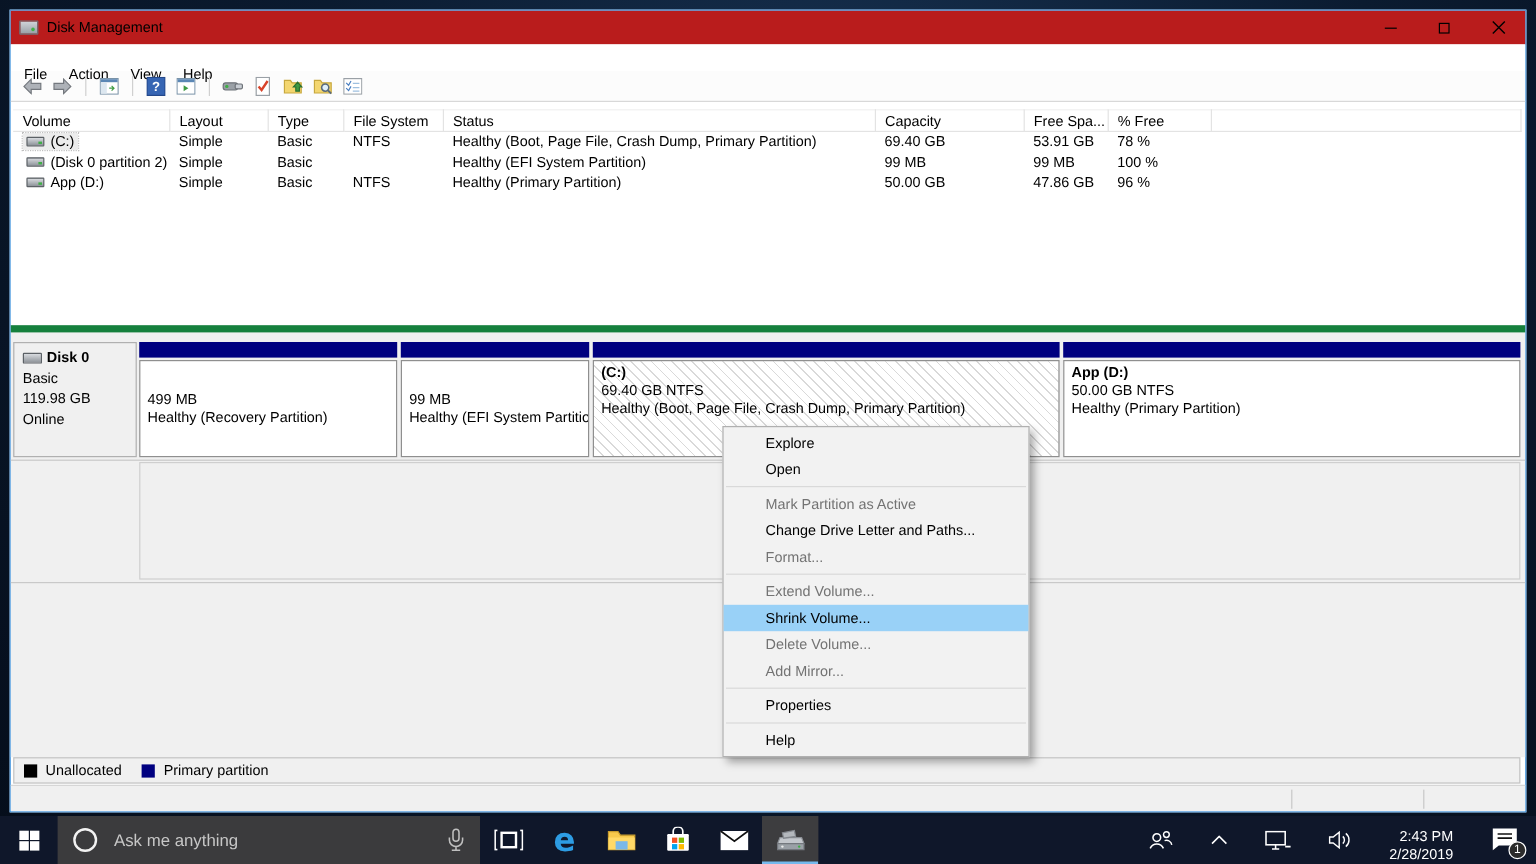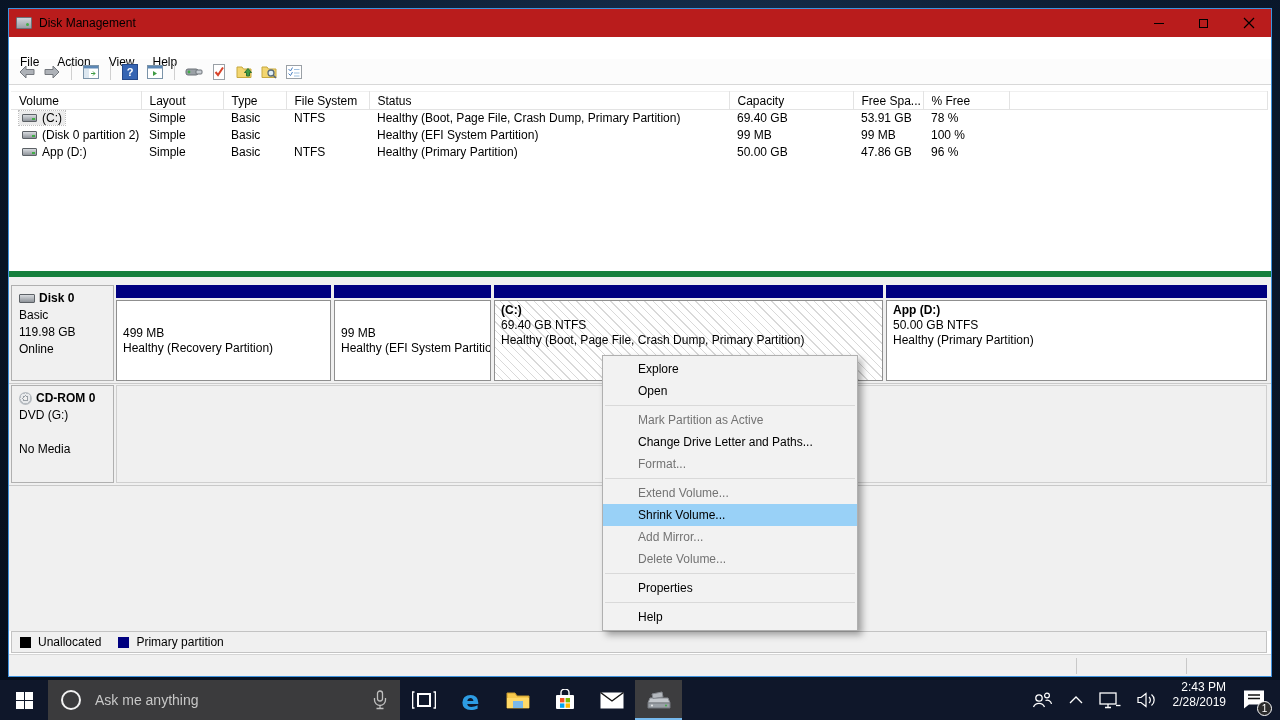--- a/index.html
+++ b/index.html
@@ -89,21 +89,21 @@
     display:flex; align-items:stretch; z-index:5; }
   .tb-start { width:48px; display:flex; align-items:center; justify-content:center; }
   .tb-search { width:352px; background:#3b3b3d; display:flex; align-items:center; padding:0 13px; }
   .cortana-ring { width:20px; height:20px; border:2px solid #f2f2f2; border-radius:50%; flex:0 0 auto; }
   .search-input { flex:1; background:transparent; border:none; outline:none; color:#cfcfcf;
     font-size:14px; font-family:"Liberation Sans",sans-serif; margin-left:14px; }
   .search-input::placeholder { color:#c7c7c7; }
   .tb-app { width:47px; display:flex; align-items:center; justify-content:center; position:relative; }
   .tb-app.active { background:#3d3d3f; box-shadow:inset 0 -2px 0 #76b9ed; }
   .edge-e { color:#2d9ce3; font-size:27px; font-weight:bold; font-family:"DejaVu Sans",sans-serif; line-height:1; }
-  .tb-tray { margin-left:auto; display:flex; align-items:flex-start; gap:4px; padding-right:4px; }
+  .tb-tray { margin-left:auto; display:flex; align-items:flex-end; gap:19px; padding-right:4px; }
   .tray-btn { height:40px; display:flex; align-items:center; justify-content:center; padding:0 6px; }
   .clock { text-align:right; color:#fff; line-height:15px; font-size:12px; padding:0 6px; }
   .ac-wrap { position:relative; padding:0 10px 0 6px; height:40px; display:flex; align-items:center; }
   .ac-badge { position:absolute; right:4px; bottom:4px; width:15px; height:15px; border-radius:50%;
     background:#2b2b2b; border:1px solid #fff; color:#fff; font-size:10px;
     display:flex; align-items:center; justify-content:center; }
 </style>
 </head>
 <body>
 
@@ -319,29 +319,20 @@
             <div class="part-title">App  (D:)</div>
             <div class="part-line">50.00 GB NTFS</div>
             <div class="part-line">Healthy (Primary Partition)</div>
           </div>
         </div>
       </div>
     </div>
     <div class="row-sep" style="top:106px"></div>
 
     <div class="disk-row" style="top:108px; height:98px;">
-      <div class="disk-label">
-        <div class="bold-line">
-            <span class="cd-ico"></span>
-            <span>CD-ROM 0</span>
-          </div>
-        <div>DVD (G:)</div>
-        <div>&nbsp;</div>
-        <div>No Media</div>
-      </div>
       <div class="cd-empty"></div>
     </div>
     <div class="row-sep" style="top:208px"></div>
   </div>
 
   <div class="legend-bar">
     <span class="swatch" style="background: rgb(0, 0, 0);"></span>
     <span class="legend-label">Unallocated</span>
     <span class="swatch" style="background: rgb(0, 0, 128);"></span>
     <span class="legend-label">Primary partition</span>
@@ -356,22 +347,22 @@
 <div class="ctx-menu">
   <div class="ctx-item">Explore</div>
   <div class="ctx-item">Open</div>
   <div class="ctx-sep"></div>
   <div class="ctx-item disabled">Mark Partition as Active</div>
   <div class="ctx-item">Change Drive Letter and Paths...</div>
   <div class="ctx-item disabled">Format...</div>
   <div class="ctx-sep"></div>
   <div class="ctx-item disabled">Extend Volume...</div>
   <div class="ctx-item" style="background: rgb(153, 209, 247);">Shrink Volume...</div>
+  <div class="ctx-item disabled">Delete Volume...</div>
   <div class="ctx-item disabled">Add Mirror...</div>
-  <div class="ctx-item disabled">Delete Volume...</div>
   <div class="ctx-sep"></div>
   <div class="ctx-item">Properties</div>
   <div class="ctx-sep"></div>
   <div class="ctx-item">Help</div>
 </div>
 
 <div class="taskbar">
   <div class="tb-start">
     <svg width="17" height="17" viewBox="0 0 17 17">
       <rect x="0" y="0" width="8" height="8" fill="#fff"></rect>

